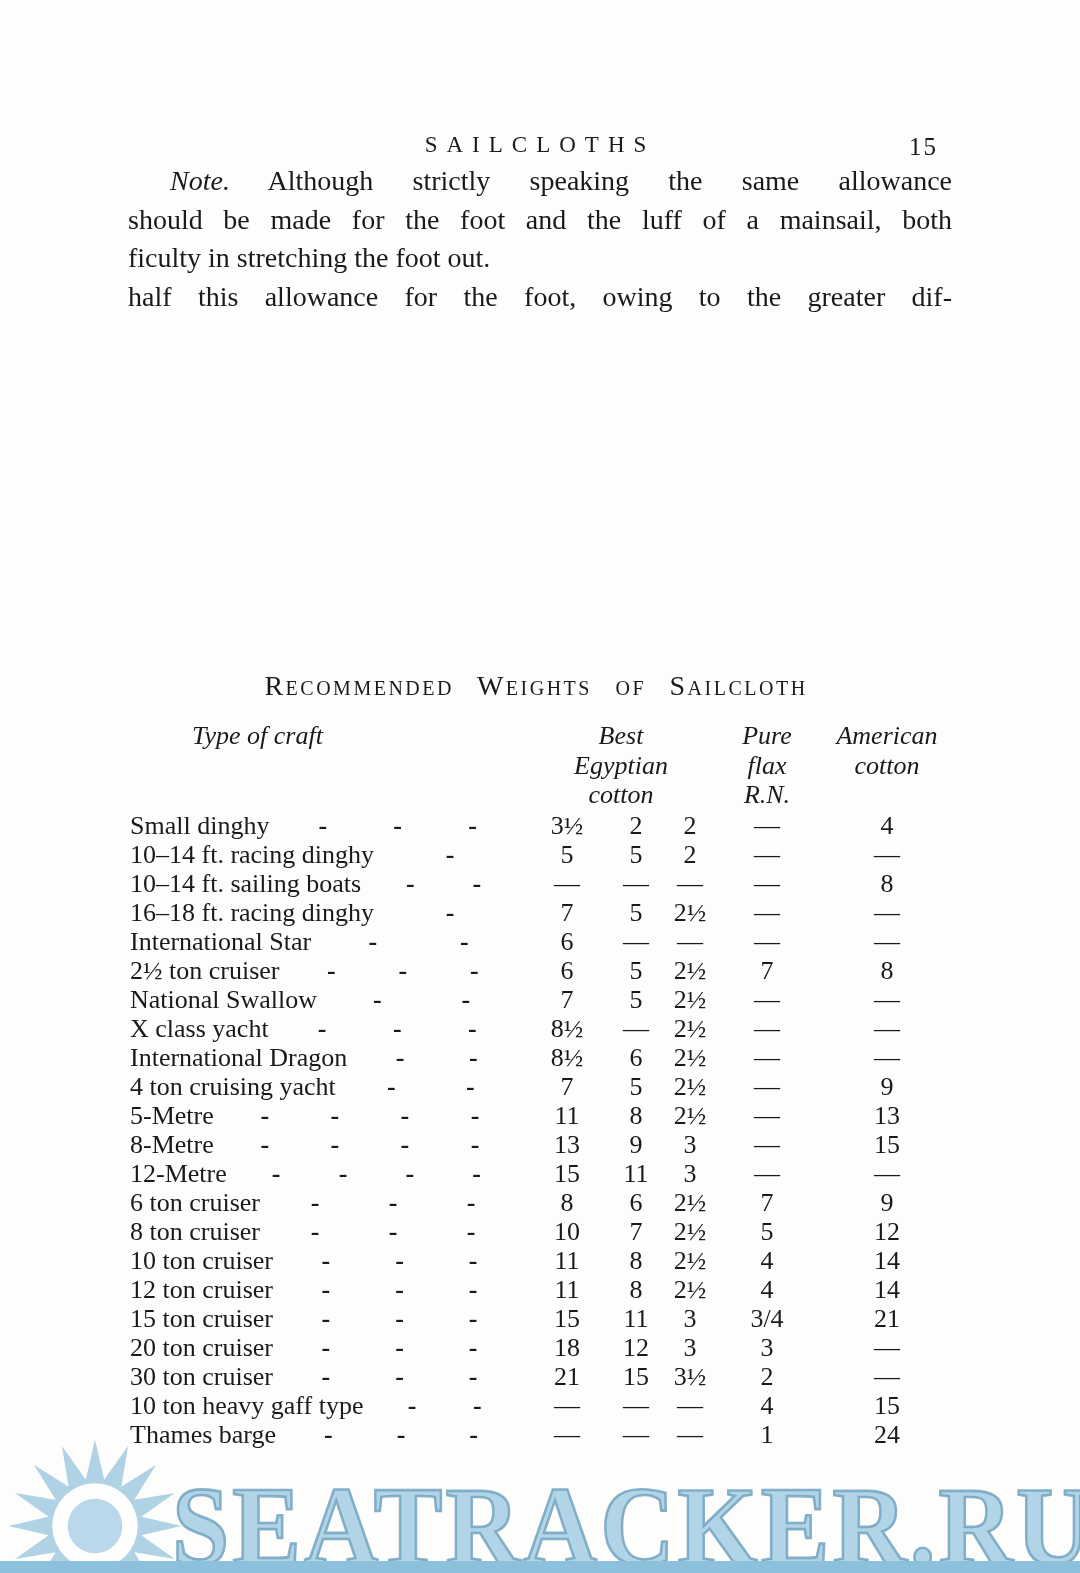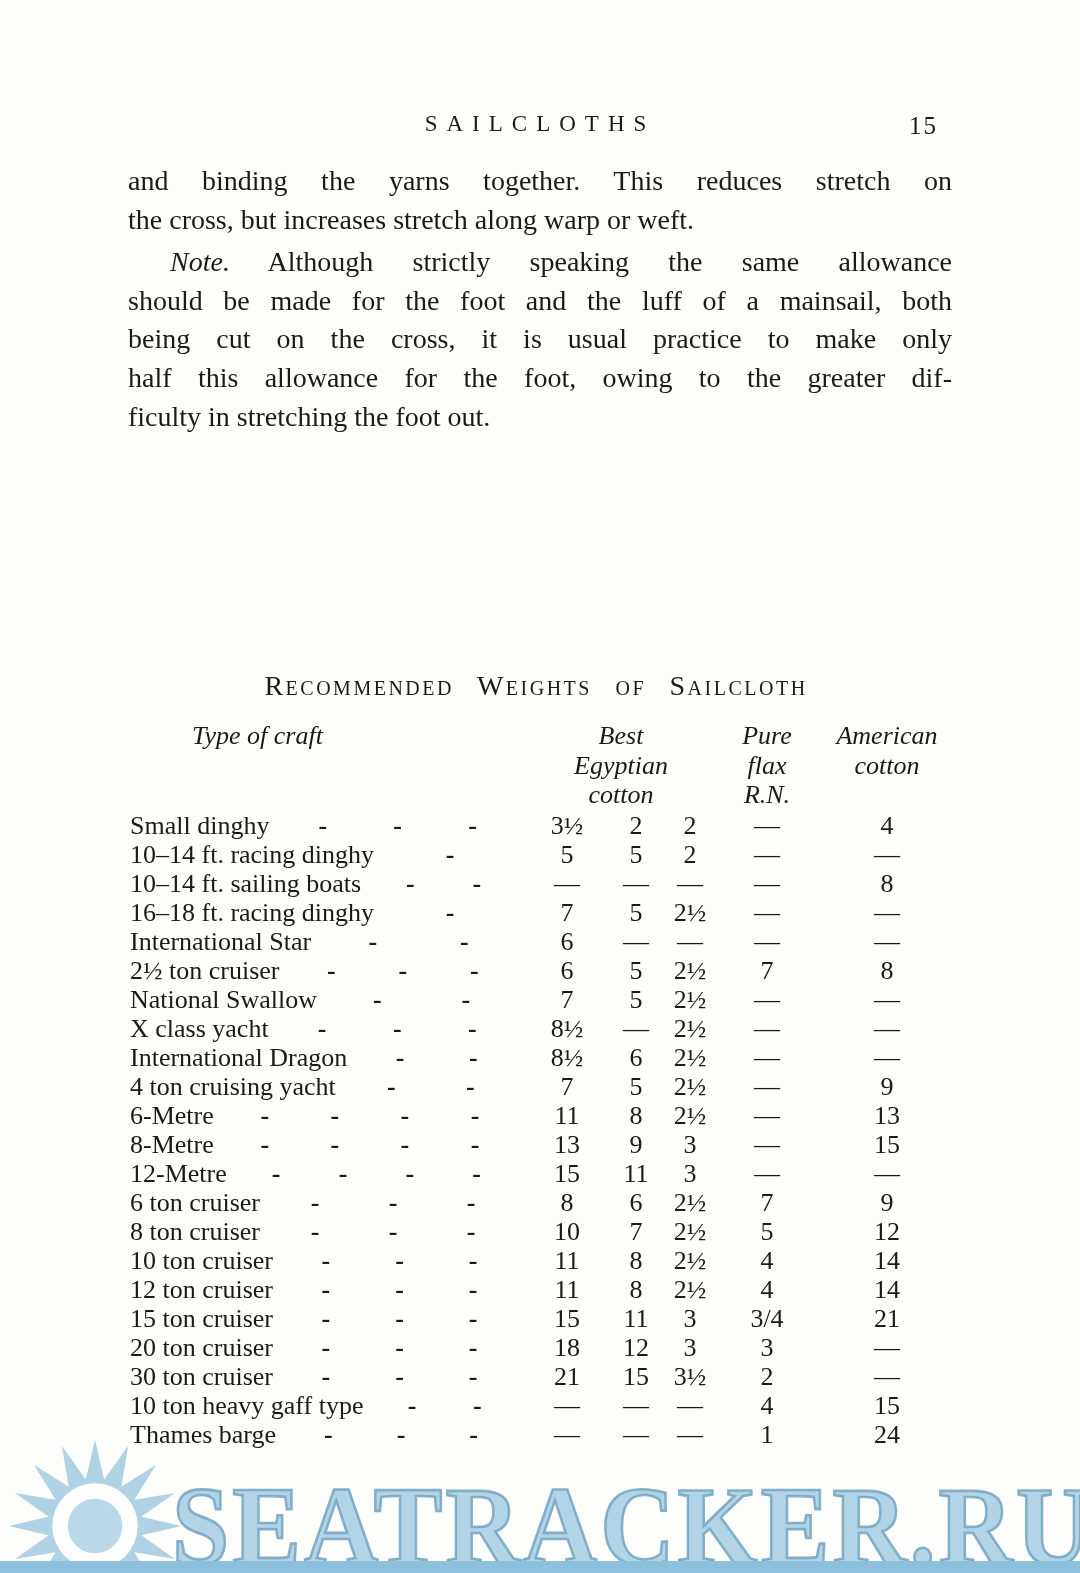--- a/index.html
+++ b/index.html
@@ -3,21 +3,21 @@
 <meta charset="utf-8">
 <style>
   * { margin:0; padding:0; box-sizing:border-box; }
   html,body { background:#ffffff; }
   .page {
     position:relative; width:1080px; height:1573px; margin:0 auto;
     background:#fdfdfb; color:#1a1a1a; overflow:hidden;
     font-family:"Liberation Serif","DejaVu Serif",serif;
   }
   
-  .running-head { position:absolute; top:111px; left:128px; right:128px; height:34px; }
+  .running-head { position:absolute; top:132px; left:128px; right:128px; height:34px; }
   .head-title { position:absolute; left:0; right:0; text-align:center; font-size:23px; letter-spacing:9px; }
   .page-number { position:absolute; right:14px; top:1px; font-size:25px; letter-spacing:2px; }
 
   
   .body-text { position:absolute; top:162px; left:128px; width:824px; font-size:28px; line-height:38.6px; }
   .paragraph { margin-bottom:4px; }
   .line { text-align:justify; text-align-last:justify; }
   .line.last { text-align-last:left; }
   .line.indent { padding-left:42px; }
   .line em { font-style:italic; }
@@ -56,29 +56,24 @@
 
 <div class="page">
 
   <div class="running-head">
     <div class="head-title">SAILCLOTHS</div>
     <div class="page-number">15</div>
   </div>
 
   <div class="body-text">
       <div class="paragraph">
-        <div class="line">and binding the yarns together. This reduces stretch on</div>
-        <div class="line last">the cross, but increases stretch along warp or weft.</div>
-      </div>
-      <div class="paragraph">
         <div class="line indent"><em>Note.</em> Although strictly speaking the same allowance</div>
         <div class="line">should be made for the foot and the luff of a mainsail, both</div>
-        <div class="line">being cut on the cross, it is usual practice to make only</div>
+        <div class="line last">ficulty in stretching the foot out.</div>
         <div class="line">half this allowance for the foot, owing to the greater dif-</div>
-        <div class="line last">ficulty in stretching the foot out.</div>
       </div>
     </div>
 
   <div class="table-title">Recommended Weights of Sailcloth</div>
 
   <div class="sailcloth-table">
     <div class="thead">
       <div class="th type">
         <span>Type of craft</span>
       </div>
@@ -234,21 +229,21 @@
             </span>
           </div>
           <div class="td num">7</div>
           <div class="td num">5</div>
           <div class="td num">2½</div>
           <div class="td num">—</div>
           <div class="td num">9</div>
         </div>
         <div class="trow">
           <div class="td type">
-            <span class="craft">6-Metre</span>
+            <span class="craft">5-Metre</span>
             <span class="leaders">
               <i>-</i>
               <i>-</i>
               <i>-</i>
               <i>-</i>
             </span>
           </div>
           <div class="td num">11</div>
           <div class="td num">8</div>
           <div class="td num">2½</div>

